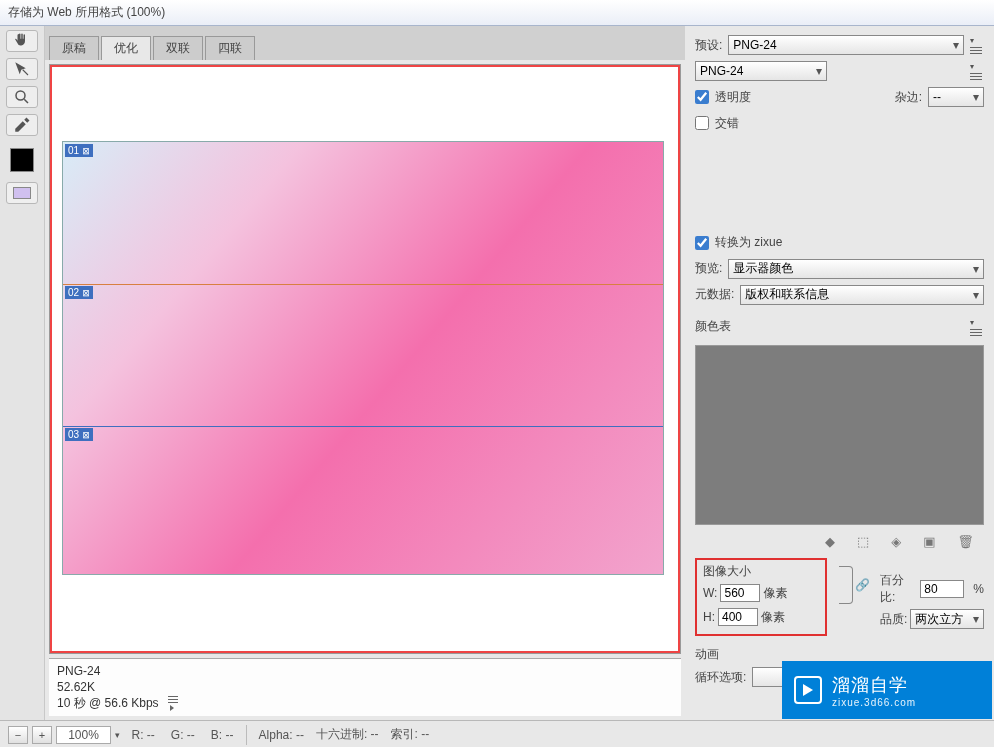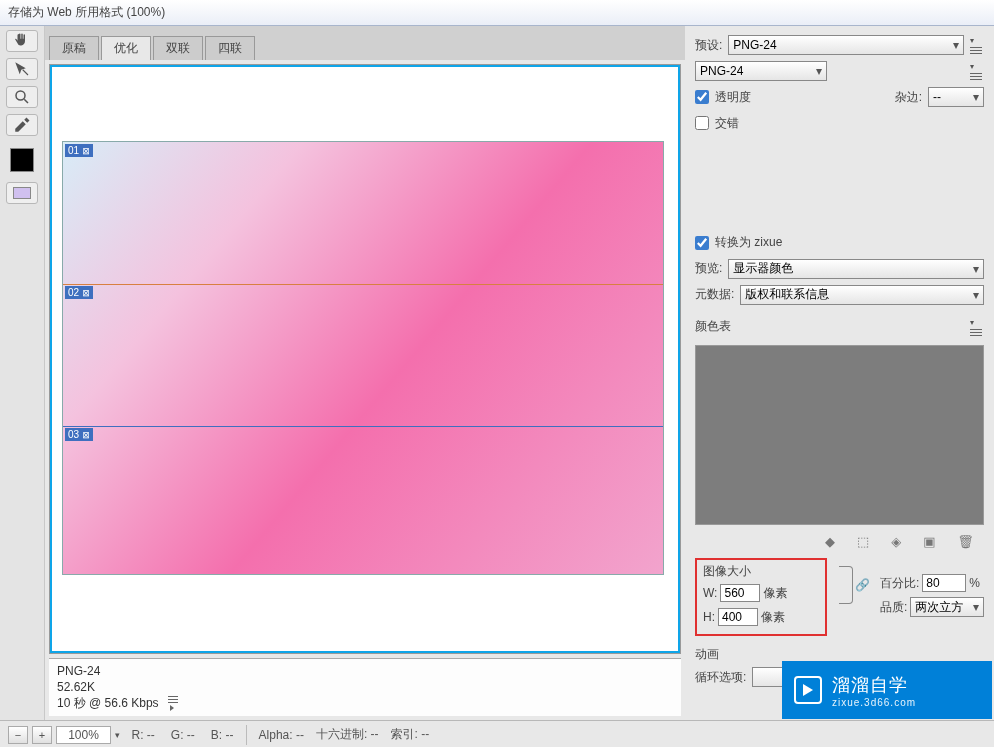--- a/index.html
+++ b/index.html
@@ -14,21 +14,21 @@
 .tool { width: 32px; height: 22px; background: #eee; border: 1px solid #b8b8b8; border-radius: 3px; display: flex; align-items: center; justify-content: center; }
 .tool svg { width: 18px; height: 18px; }
 .swatch-fg { width: 24px; height: 24px; background: #000; border: 1px solid #888; margin-top: 6px;}
 .swatch-toggle { width:32px; height:22px; background:#efefef; border:1px solid #b8b8b8; border-radius:3px; display:flex;align-items:center;justify-content:center; margin-top:4px;}
 .swatch-toggle .inner{ width:18px;height:12px;background:#d0c0ef;border:1px solid #888;}
 
 .center-col { width: 640px; background: #e8e8e8; display: flex; flex-direction: column; }
 .tabbar { height: 34px; background: #d0d0d0; display: flex; align-items: flex-end; padding-left: 4px; }
 .tab { padding: 3px 12px; background: #ccc; border: 1px solid #999; border-bottom: none; margin-right: 2px; color: #444; font-size:12px; }
 .tab.active { background: #e8e8e8; }
-.preview-frame { flex: 1; margin: 4px; border: 1px solid #999; background: #0ea5e9; padding: 2px; position: relative; text-align: center; }
+.preview-frame { flex: 1; margin: 4px; border: 1px solid #999; background: #ef4444; padding: 2px; position: relative; text-align: center; }
 .preview-inner { width: 100%; height: 100%; background: #fff; position: relative; overflow: hidden; }
 .canvas-wrap { position: absolute; left: 10px; top: 74px; width: 602px; height: 434px; background: linear-gradient(130deg,#d8ecf7 0%, #f4c2de 25%, #f46fad 55%, #f2a4cd 100%); border:1px solid #8aa; }
 .slice-line-h { position:absolute; left:0; right:0; height:1px; background:#3e6fbf; }
 .slice-line-h.orange { background:#d88040; }
 .slice-tag { position:absolute; left:2px; background:#3e6fbf; color:#fff; font-size:10px; padding:0 3px; display:flex; align-items:center; gap:3px; height:13px;}
 .slice-tag .x { font-size:9px;}
 .info-strip { height: 58px; background:#fdfdfd; border-top:1px solid #aaa; padding:4px 8px; line-height:16px; color:#333; margin:0 4px 4px 4px;}
 .menu-icon { display:inline-flex; flex-direction:column; gap:2px; margin-left:6px; vertical-align:middle;}
 .menu-icon span{width:10px;height:1px;background:#666;}
 .menu-icon::after{content:"";border-left:4px solid #666;border-top:3px solid transparent;border-bottom:3px solid transparent;margin-left:2px;}
@@ -232,21 +232,21 @@
           <span class="label">H:</span>
           <input type="text" style="width: 40px;" value="400">
           <span class="label">像素</span>
         </div>
       </div>
       <div style="display:flex;align-items:center;height:54px">
         <div class="link-bracket"></div>
         <span style="margin-left:2px">🔗</span>
       </div>
       <div style="flex:1;padding-top:14px">
-        <div class="row" style="gap:3px">
+        <div class="row" style="gap:9px">
           <span class="label">百分比:</span>
           <input type="text" style="width: 44px;" value="80">
           <span class="label">%</span>
         </div>
         <div class="row" style="gap:3px;margin-top:2px">
           <span class="label">品质:</span>
           <div class="select" style="flex:1">
               <span>两次立方</span>
             </div>
         </div>

